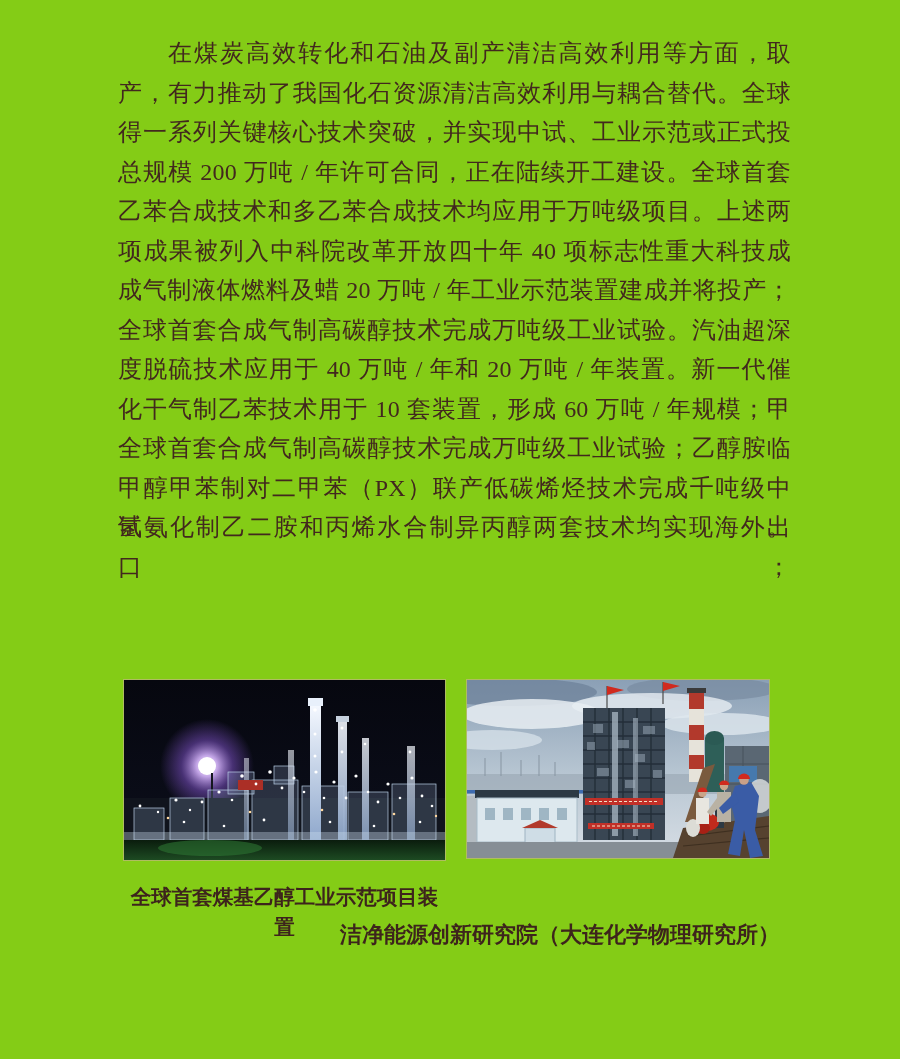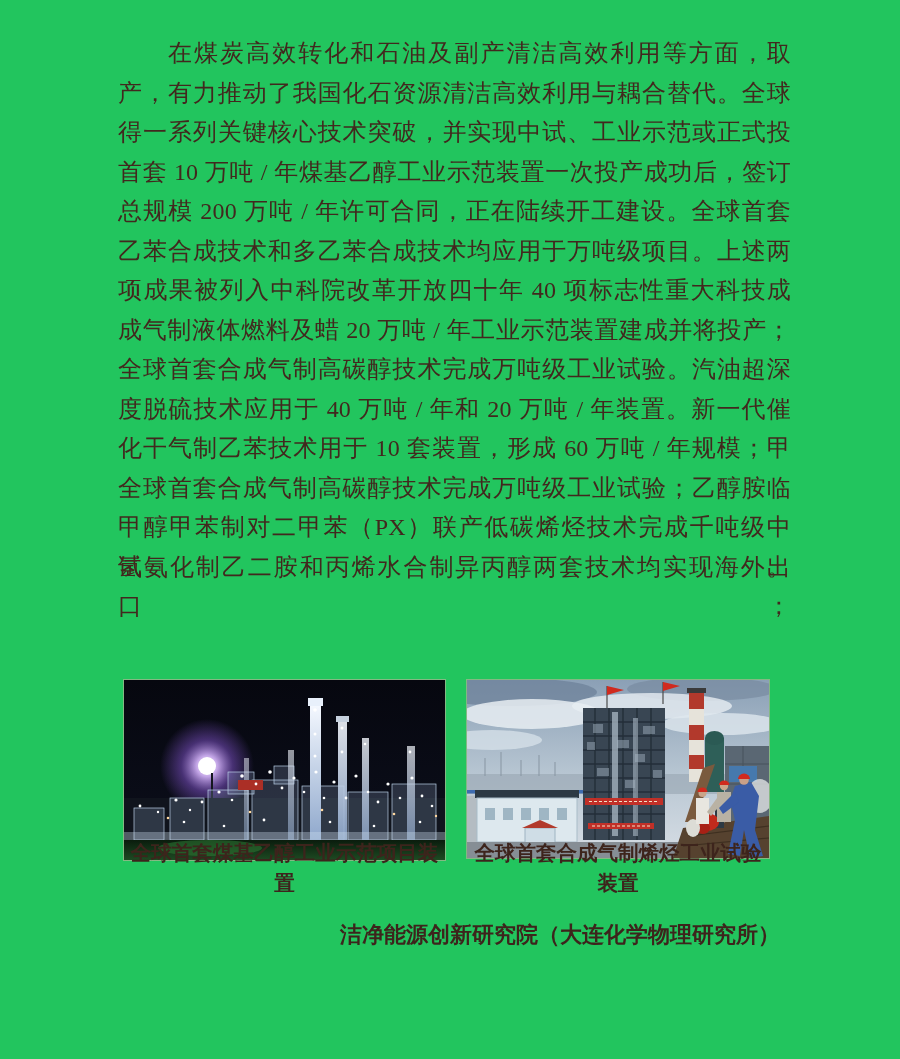--- a/index.html
+++ b/index.html
@@ -1,19 +1,19 @@
 <!DOCTYPE html>
 <html><head>
 <meta charset="utf-8">
 <style>
   html,body{margin:0;padding:0;background:#ffffff;}
   .page{
     position:relative;
     width:900px;height:1059px;
-    background:#22c55e;
+    background:#84cc16;
     font-family:"Liberation Serif","DejaVu Serif",serif;
     color:#42281e;
     overflow:hidden;
   }
   .paragraph{
     position:absolute;left:118px;top:34px;width:673px;
   }
   .pline{
     font-size:24px;
     height:39.5px;line-height:39.5px;
@@ -26,22 +26,22 @@
   .figures{
     position:absolute;left:124px;top:680px;width:645px;
     display:flex;gap:22px;align-items:flex-start;
   }
   .photo-frame{
     position:relative;flex:none;
     outline:1px solid rgba(214,175,163,0.55);
   }
   .photo-frame svg{display:block;}
   .captions{
-    position:absolute;left:124px;top:838px;width:645px;
-    display:flex;gap:22px;
+    position:absolute;left:124px;top:882px;width:645px;
+    display:flex;gap:11px;flex-direction:column;
   }
   .caption{
     flex:none;text-align:center;
     font-size:20.5px;font-weight:bold;line-height:30px;
     color:#3d241c;
   }
   .attribution{
     position:absolute;left:118px;top:919px;width:662px;
     text-align:right;
     font-size:22px;font-weight:bold;line-height:32px;
@@ -50,21 +50,20 @@
 </style>
 </head>
 <body>
 
 <div class="page">
 
   <div class="paragraph">
     <div class="pline indent">在煤炭高效转化和石油及副产清洁高效利用等方面，取</div>
     <div class="pline">产，有力推动了我国化石资源清洁高效利用与耦合替代。全球</div>
     <div class="pline">得一系列关键核心技术突破，并实现中试、工业示范或正式投</div>
-    <div class="pline">首套 10 万吨 / 年煤基乙醇工业示范装置一次投产成功后，签订</div>
     <div class="pline">总规模 200 万吨 / 年许可合同，正在陆续开工建设。全球首套</div>
     <div class="pline">乙苯合成技术和多乙苯合成技术均应用于万吨级项目。上述两</div>
     <div class="pline">项成果被列入中科院改革开放四十年 40 项标志性重大科技成</div>
     <div class="pline">成气制液体燃料及蜡 20 万吨 / 年工业示范装置建成并将投产；</div>
     <div class="pline">全球首套合成气制高碳醇技术完成万吨级工业试验。汽油超深</div>
     <div class="pline">度脱硫技术应用于 40 万吨 / 年和 20 万吨 / 年装置。新一代催</div>
     <div class="pline">化干气制乙苯技术用于 10 套装置，形成 60 万吨 / 年规模；甲</div>
     <div class="pline">全球首套合成气制高碳醇技术完成万吨级工业试验；乙醇胺临</div>
     <div class="pline">甲醇甲苯制对二甲苯（PX）联产低碳烯烃技术完成千吨级中试。</div>
     <div class="pline">氢氨化制乙二胺和丙烯水合制异丙醇两套技术均实现海外出口；</div>
@@ -309,18 +308,17 @@
           <polygon points="268,112 252,128 256,134 272,122" fill="#3a5ca6"></polygon>
           <circle cx="277" cy="100" r="4.8" fill="#c9a088"></circle>
           <path d="M271,99 a6,5.4 0 0 1 12,0 z" fill="#d02a1e"></path>
         </g>
       </svg>
     </div>
   </div>
 
   <div class="captions">
     <div class="caption" style="width:321px;">全球首套煤基乙醇工业示范项目装置</div>
-    <div class="caption" style="width:302px;">全球首套合成气制烯烃工业试验装置</div>
   </div>
 
   <div class="attribution">洁净能源创新研究院（大连化学物理研究所）</div>
 
 </div>
 
 </body></html>

